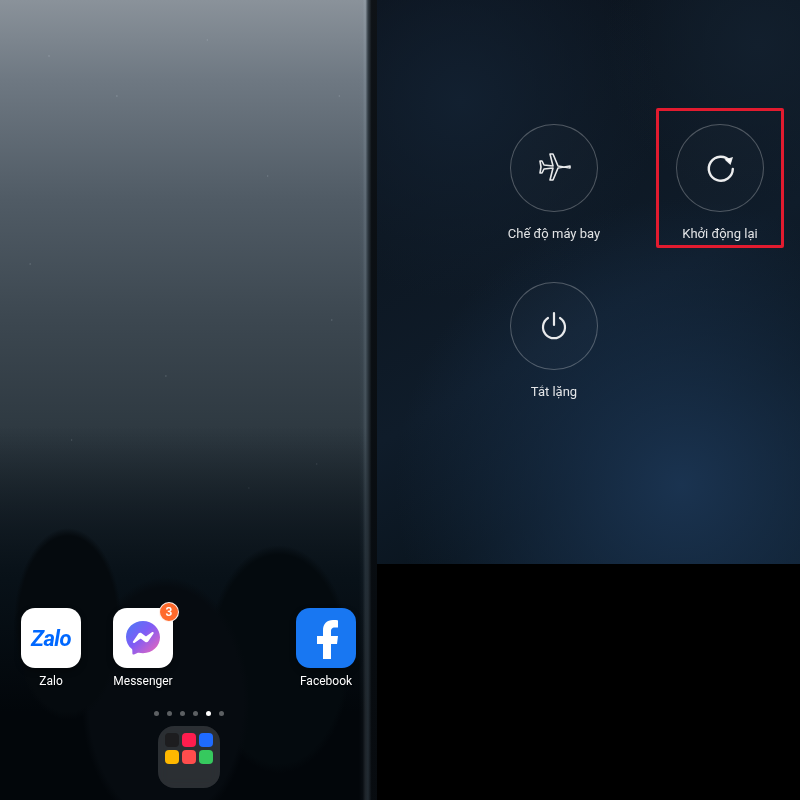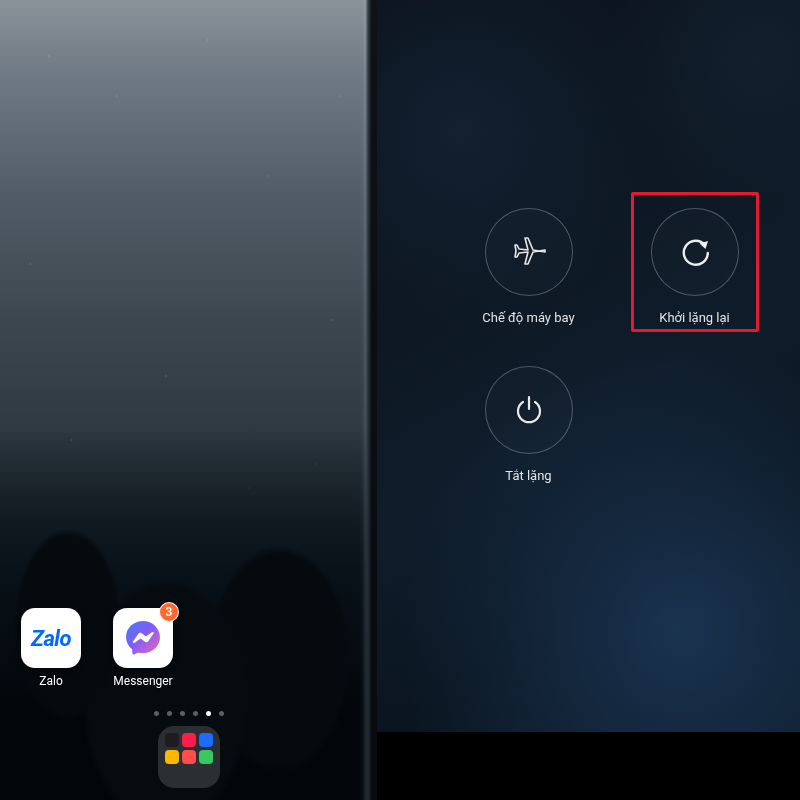--- a/index.html
+++ b/index.html
@@ -190,29 +190,29 @@
   .mini {
     width: 14px;
     height: 14px;
     border-radius: 4px;
   }
 
   
   .right {
     position: relative;
     width: 400px;
-    height: 732px;
+    height: 564px;
     background:
       radial-gradient(520px 520px at 72% 86%, #1a3350 0%, transparent 55%),
       radial-gradient(360px 360px at 20% 18%, #122030 0%, transparent 55%),
       radial-gradient(280px 280px at 90% 8%, #121f2d 0%, transparent 55%),
       linear-gradient(150deg, #0b121c 0%, #0d1722 30%, #0f1c2a 55%, #0a151f 75%, #0b1925 100%);
     display: flex;
     align-items: center;
-    justify-content: center;
+    justify-content: flex-end;
     padding-left: 46px;
   }
   .grid {
     display: grid;
     grid-template-columns: 160px 160px;
     grid-template-rows: 148px 148px;
     gap: 10px 6px;
     margin-top: -10px;
   }
   .pm-item {
@@ -282,20 +282,28 @@
             <path fill="url(#mgrad)" d="M21 4C11.6 4 4 10.9 4 19.9c0 4.9 2.3 9.2 5.9 12.2.3.2.4.5.4.9l.1 3.5c0 .8.8 1.3 1.6 1l3.9-1.7c.3-.1.7-.2 1-.1 1.3.3 2.7.5 4.1.5 9.4 0 17-6.9 17-15.9S30.4 4 21 4z"></path>
             <path fill="#fff" d="M11 24.6l5.5-8.1c.6-.9 1.9-1.1 2.8-.4l4 3c.4.3.9.3 1.3 0l5.6-4c.9-.6 2 .4 1.4 1.3l-5.5 8.1c-.6.9-1.9 1.1-2.8.4l-4-3c-.4-.3-.9-.3-1.3 0l-5.6 4c-.9.6-2-.4-1.4-1.3z"></path>
           </svg>
           <div class="badge">3</div>
         </div>
         <div class="label">Messenger</div>
       </div>
 
       <div class="spacer"></div>
 
+      <div class="app">
+        <div class="icon facebook-icon">
+          <svg width="36" height="42" viewBox="0 0 36 42">
+            <path fill="#fff" d="M23 42V27h6l1-8h-7v-4.4c0-2.3.7-4 4-4h3V3.4C29.4 3.2 27.3 3 25 3c-6.1 0-10 3.7-10 10.3V19H9v8h6v15h8z"></path>
+          </svg>
+        </div>
+        <div class="label">Facebook</div>
+      </div>
     </div>
 
     <div class="page-dots">
       <span class="dot"></span>
       <span class="dot"></span>
       <span class="dot"></span>
       <span class="dot"></span>
       <span class="dot active"></span>
       <span class="dot"></span>
     </div>
@@ -326,21 +334,21 @@
 
 
       <div class="pm-item">
         <div class="highlight"></div>
         <div class="pm-circle">
           <svg width="40" height="40" viewBox="0 0 40 40">
             <path fill="none" stroke="rgba(255,255,255,.92)" stroke-width="2.4" stroke-linecap="round" d="M30 13a12 12 0 1 0 2.8 8"></path>
             <path fill="rgba(255,255,255,.92)" d="M33 9l-2.5 8-6-5.5z"></path>
           </svg>
         </div>
-        <div class="pm-label">Khởi lặng lại</div>
+        <div class="pm-label">Khởi động lại</div>
       </div>
 
       <div class="pm-item">
         <div class="pm-circle">
           <svg width="40" height="40" viewBox="0 0 40 40">
             <path fill="none" stroke="rgba(255,255,255,.9)" stroke-width="2.2" stroke-linecap="round" d="M14 12a11 11 0 1 0 12 0"></path>
             <line x1="20" y1="7" x2="20" y2="19" stroke="rgba(255,255,255,.9)" stroke-width="2.2" stroke-linecap="round"></line>
           </svg>
         </div>
         <div class="pm-label">Tắt lặng</div>

